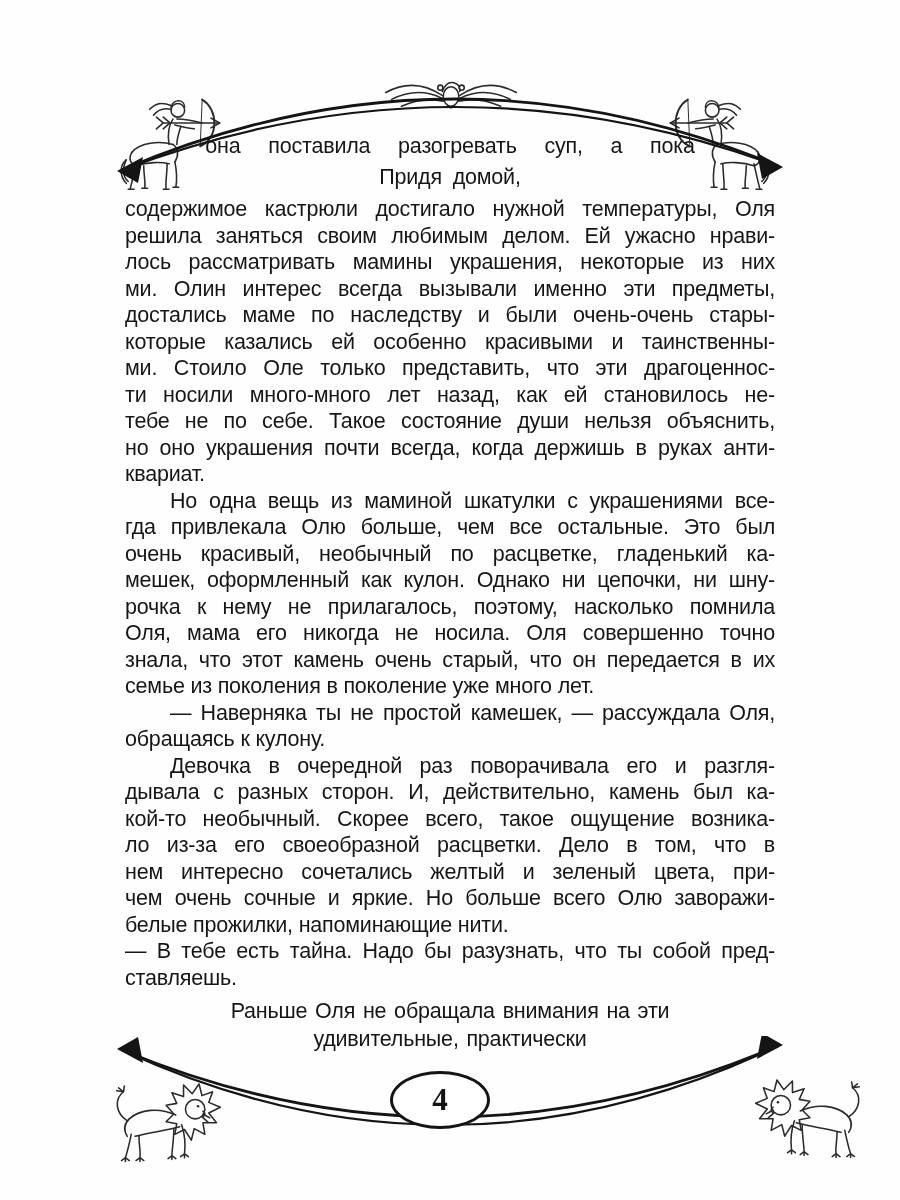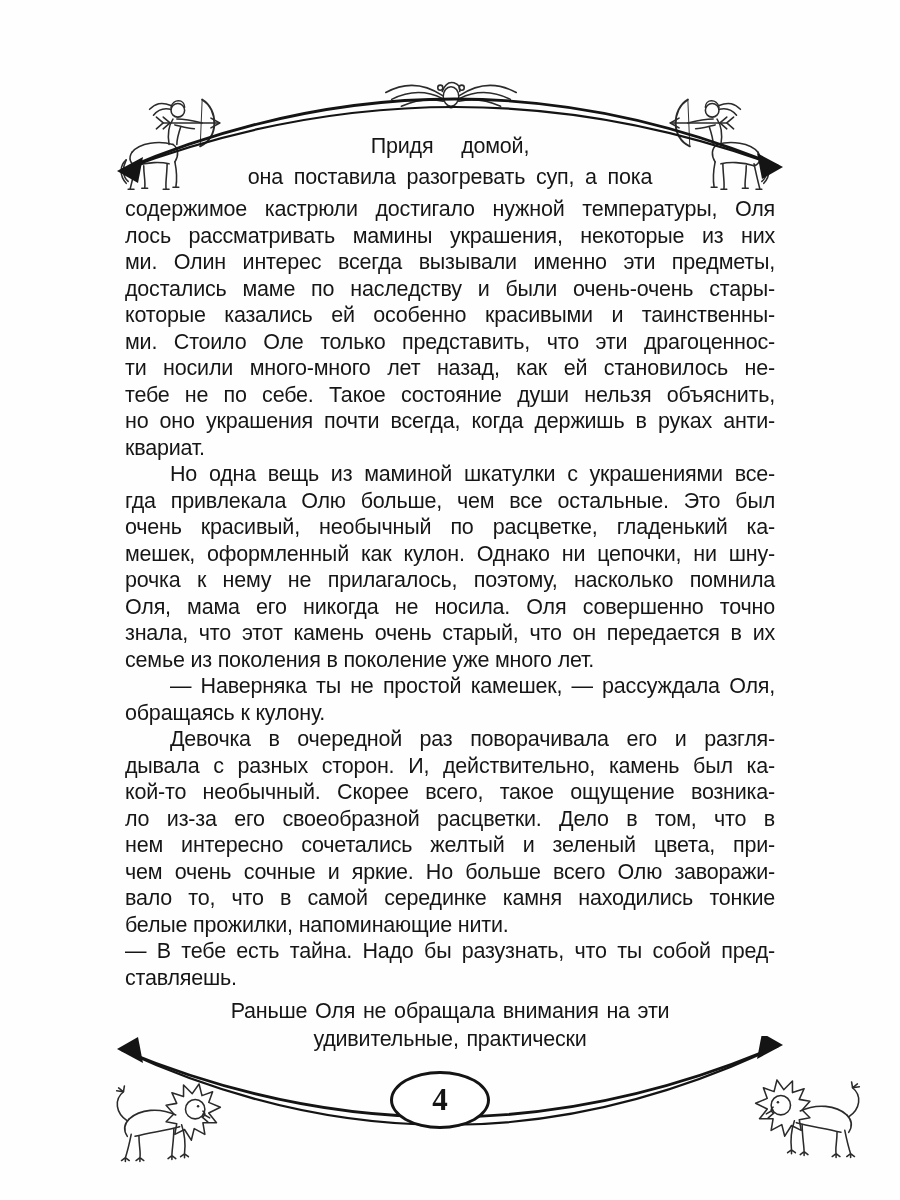--- a/index.html
+++ b/index.html
@@ -115,25 +115,26 @@
     <svg width="684" height="100" viewBox="0 0 684 100">
       <path class="arc-line" d="M14,84 Q342,-56 670,80" stroke-width="2.8"></path>
       <path class="arc-line" d="M14,84 Q342,-40 670,80" stroke-width="2.2"></path>
       <polygon points="9,85 35,71 30,97" fill="#141414"></polygon>
       <polygon points="675,81 649,67 654,93" fill="#141414"></polygon>
     </svg>
   </div>
 
   <div class="text-block">
     <div class="opening">
+        <div class="text-line">она поставила разогревать суп, а пока</div>
         <div class="text-line">Придя домой,</div>
-        <div class="text-line">она поставила разогревать суп, а пока</div>
       </div>
     <div class="body-text">
         <div class="text-line">содержимое кастрюли достигало нужной температуры, Оля</div>
+        <div class="text-line">решила заняться своим любимым делом. Ей ужасно нрави-</div>
         <div class="text-line">лось рассматривать мамины украшения, некоторые из них</div>
         <div class="text-line">ми. Олин интерес всегда вызывали именно эти предметы,</div>
         <div class="text-line">достались маме по наследству и были очень-очень стары-</div>
         <div class="text-line">которые казались ей особенно красивыми и таинственны-</div>
         <div class="text-line">ми. Стоило Оле только представить, что эти драгоценнос-</div>
         <div class="text-line">ти носили много-много лет назад, как ей становилось не-</div>
         <div class="text-line">тебе не по себе. Такое состояние души нельзя объяснить,</div>
         <div class="text-line">но оно украшения почти всегда, когда держишь в руках анти-</div>
         <div class="text-line align-left">квариат.</div>
         <div class="text-line indent">Но одна вещь из маминой шкатулки с украшениями все-</div>
@@ -145,21 +146,20 @@
         <div class="text-line">знала, что этот камень очень старый, что он передается в их</div>
         <div class="text-line align-left">семье из поколения в поколение уже много лет.</div>
         <div class="text-line indent">— Наверняка ты не простой камешек, — рассуждала Оля,</div>
         <div class="text-line align-left">обращаясь к кулону.</div>
         <div class="text-line indent">Девочка в очередной раз поворачивала его и разгля-</div>
         <div class="text-line">дывала с разных сторон. И, действительно, камень был ка-</div>
         <div class="text-line">кой-то необычный. Скорее всего, такое ощущение возника-</div>
         <div class="text-line">ло из-за его своеобразной расцветки. Дело в том, что в</div>
         <div class="text-line">нем интересно сочетались желтый и зеленый цвета, при-</div>
         <div class="text-line">чем очень сочные и яркие. Но больше всего Олю заворажи-</div>
-        <div class="text-line">вало то, что в самой серединке камня находились тонкие</div>
         <div class="text-line align-left">белые прожилки, напоминающие нити.</div>
         <div class="text-line">— В тебе есть тайна. Надо бы разузнать, что ты собой пред-</div>
         <div class="text-line align-left">ставляешь.</div>
       </div>
     <div class="closing">
         <div class="text-line">Раньше Оля не обращала внимания на эти</div>
         <div class="text-line">удивительные, практически</div>
       </div>
   </div>
 

